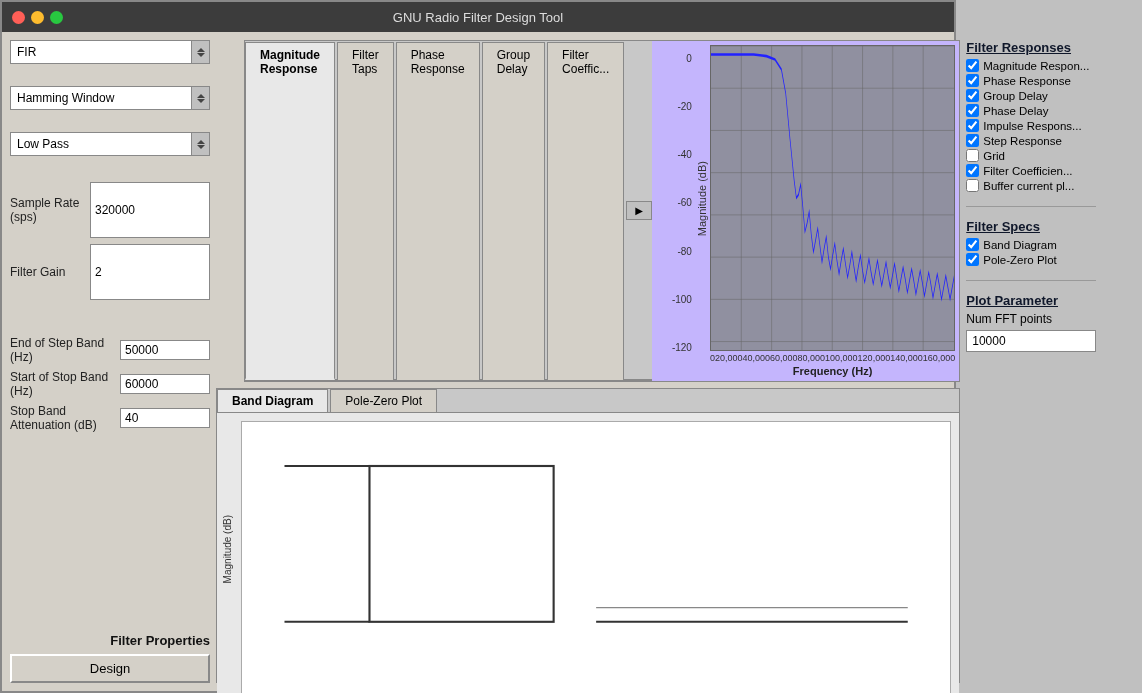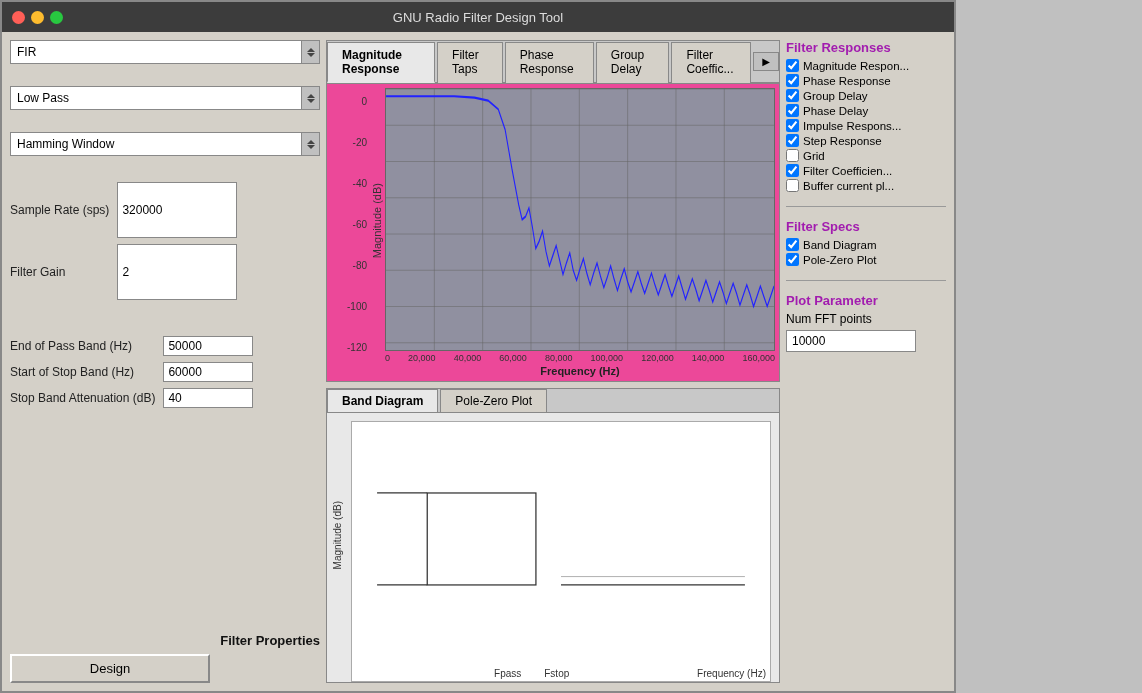--- a/index.html
+++ b/index.html
@@ -225,21 +225,22 @@
       width: 160px;
       display: flex;
       flex-direction: column;
       gap: 8px;
       font-size: 12px;
     }
     .right-section-title {
       font-size: 13px;
       font-weight: bold;
       margin-bottom: 4px;
-      color: #a21caf;
+      color: #0f172a;
+      text-decoration: underline;
     }
     .checkbox-row {
       display: flex;
       align-items: center;
       gap: 4px;
       margin-bottom: 2px;
     }
     .checkbox-row input[type=checkbox] {
       cursor: pointer;
     }
@@ -277,78 +278,78 @@
   </div>
 
   <div class="main-content">
 
     <div class="left-panel">
 
       <div class="select-wrapper">
         <select>
           <option>FIR</option>
           <option>IIR</option>
+        </select>
+        <div class="select-arrow">
+          <div class="arrow-up"></div>
+          <div class="arrow-down"></div>
+        </div>
+      </div>
+
+      <div class="select-wrapper">
+        <select>
+          <option>Hamming Window</option>
+          <option>Hanning Window</option>
+          <option>Blackman Window</option>
+          <option>Rectangular Window</option>
         </select>
         <div class="select-arrow">
           <div class="arrow-up"></div>
           <div class="arrow-down"></div>
         </div>
       </div>
 
       <div class="select-wrapper">
         <select>
           <option>Low Pass</option>
           <option>High Pass</option>
           <option>Band Pass</option>
           <option>Band Reject</option>
         </select>
         <div class="select-arrow">
           <div class="arrow-up"></div>
           <div class="arrow-down"></div>
         </div>
       </div>
 
-      <div class="select-wrapper">
-        <select>
-          <option>Hamming Window</option>
-          <option>Hanning Window</option>
-          <option>Blackman Window</option>
-          <option>Rectangular Window</option>
-        </select>
-        <div class="select-arrow">
-          <div class="arrow-up"></div>
-          <div class="arrow-down"></div>
-        </div>
-      </div>
-
       <div class="params-grid">
         <label>Sample Rate (sps)</label>
         <input type="text" value="320000" style="">
         <label>Filter Gain</label>
         <input type="text" value="2" style="">
       </div>
 
       <div class="band-grid">
-        <label>End of Pass Band (Hz)</label>
+        <label>End of Step Band (Hz)</label>
         <input type="text" value="50000" style="">
         <label>Start of Stop Band (Hz)</label>
         <input type="text" value="60000" style="">
         <label>Stop Band Attenuation (dB)</label>
         <input type="text" value="40" style="">
       </div>
 
       <div class="filter-props">
         <h3>Filter Properties</h3>
         <button class="design-btn">Design</button>
       </div>
     </div>
 
     <div class="center-panel">
 
-      <div style="display:flex;flex-direction:column;flex:1;background:#ec4899;border:1px solid #888;">
+      <div style="display:flex;flex-direction:row;flex:1;background:#c4b5fd;border:1px solid #888;margin-left:28px;">
 
         <div class="tabs-bar">
           <div class="tab active">Magnitude Response</div>
           <div class="tab">Filter Taps</div>
           <div class="tab">Phase Response</div>
           <div class="tab">Group Delay</div>
           <div class="tab">Filter Coeffic...</div>
           <button class="tab-next-btn">▶</button>
         </div>
 

